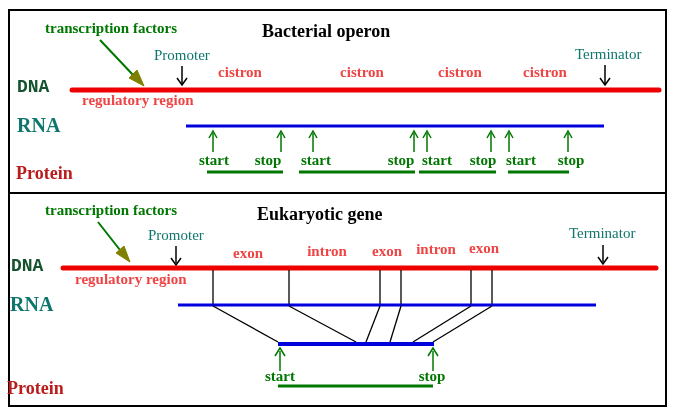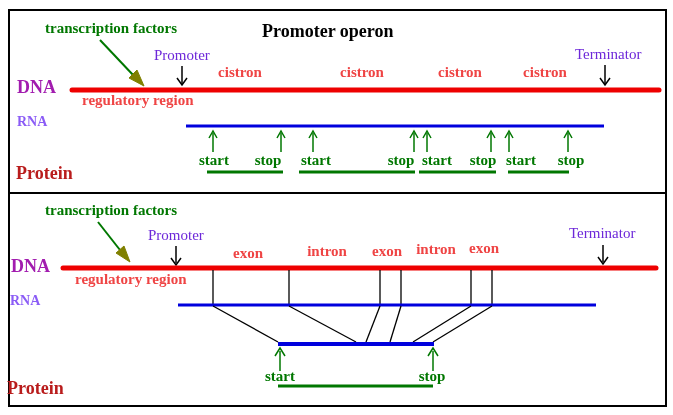--- a/index.html
+++ b/index.html
@@ -3,24 +3,24 @@
 <meta charset="utf-8">
 <style>
   html,body{margin:0;padding:0;background:#ffffff;}
   #stage{
     position:relative;width:673px;height:415px;background:#ffffff;overflow:hidden;
     font-family:"Liberation Serif","DejaVu Serif",serif;
   }
   #overlay{position:absolute;left:0;top:0;width:673px;height:415px;}
   .lbl{position:absolute;white-space:nowrap;line-height:1;}
   .black-title{font-size:18px;font-weight:bold;color:#000000;}
-  .black-plain{font-size:15px;font-weight:normal;color:#6d28d9;}
-  .red-big{font-size:18px;font-weight:bold;color:#a21caf;}
+  .black-plain{font-size:15px;font-weight:normal;color:#0f766e;}
+  .red-big{font-size:18px;font-weight:bold;color:#14532d;font-family:Liberation Mono, monospace;}
   .red-sm{font-size:15px;font-weight:bold;color:#ef4444;}
-  .blue-big{font-size:14px;font-weight:bold;color:#8b5cf6;}
+  .blue-big{font-size:20px;font-weight:bold;color:#0f766e;}
   .green-big{font-size:18px;font-weight:bold;color:#b91c1c;}
   .green-sm{font-size:15px;font-weight:bold;color:#007700;}
   .ctr{transform:translateX(-50%);}
 </style>
 </head>
 <body>
 
 <div id="stage">
 
   <svg id="overlay" viewBox="0 0 673 415" xmlns="http://www.w3.org/2000/svg">
@@ -136,21 +136,21 @@
     </g>
     <g stroke="#007700" stroke-width="1.5" fill="none">
       <line x1="433" y1="371" x2="433" y2="351"></line>
       <polyline points="428,356 433,348 438,356"></polyline>
     </g>
 
     <line x1="278" y1="386" x2="433" y2="386" stroke="#007700" stroke-width="3"></line>
   </svg>
 
   <div class="lbl green-sm" style="left:45px;top:21px;">transcription factors</div>
-  <div class="lbl black-title" style="left:262px;top:22px;">Promoter operon</div>
+  <div class="lbl black-title" style="left:262px;top:22px;">Bacterial operon</div>
   <div class="lbl black-plain" style="left:154px;top:48px;">Promoter</div>
   <div class="lbl black-plain" style="left:575px;top:47px;">Terminator</div>
 
   <div class="lbl red-sm ctr" style="left:240px;top:65px;">cistron</div>
   <div class="lbl red-sm ctr" style="left:362px;top:65px;">cistron</div>
   <div class="lbl red-sm ctr" style="left:460px;top:65px;">cistron</div>
   <div class="lbl red-sm ctr" style="left:545px;top:65px;">cistron</div>
 
   <div class="lbl red-big" style="left:17px;top:78px;">DNA</div>
   <div class="lbl red-sm" style="left:82px;top:93px;">regulatory region</div>
@@ -161,20 +161,21 @@
   <div class="lbl green-sm ctr" style="left:316px;top:153px;">start</div>
   <div class="lbl green-sm ctr" style="left:401px;top:153px;">stop</div>
   <div class="lbl green-sm ctr" style="left:437px;top:153px;">start</div>
   <div class="lbl green-sm ctr" style="left:483px;top:153px;">stop</div>
   <div class="lbl green-sm ctr" style="left:521px;top:153px;">start</div>
   <div class="lbl green-sm ctr" style="left:571px;top:153px;">stop</div>
 
   <div class="lbl green-big" style="left:16px;top:164px;">Protein</div>
 
   <div class="lbl green-sm" style="left:45px;top:203px;">transcription factors</div>
+  <div class="lbl black-title" style="left:257px;top:205px;">Eukaryotic gene</div>
   <div class="lbl black-plain" style="left:148px;top:228px;">Promoter</div>
   <div class="lbl black-plain" style="left:569px;top:226px;">Terminator</div>
 
   <div class="lbl red-sm ctr" style="left:248px;top:246px;">exon</div>
   <div class="lbl red-sm ctr" style="left:327px;top:244px;">intron</div>
   <div class="lbl red-sm ctr" style="left:387px;top:244px;">exon</div>
   <div class="lbl red-sm ctr" style="left:436px;top:242px;">intron</div>
   <div class="lbl red-sm ctr" style="left:484px;top:241px;">exon</div>
 
   <div class="lbl red-big" style="left:11px;top:257px;">DNA</div>

